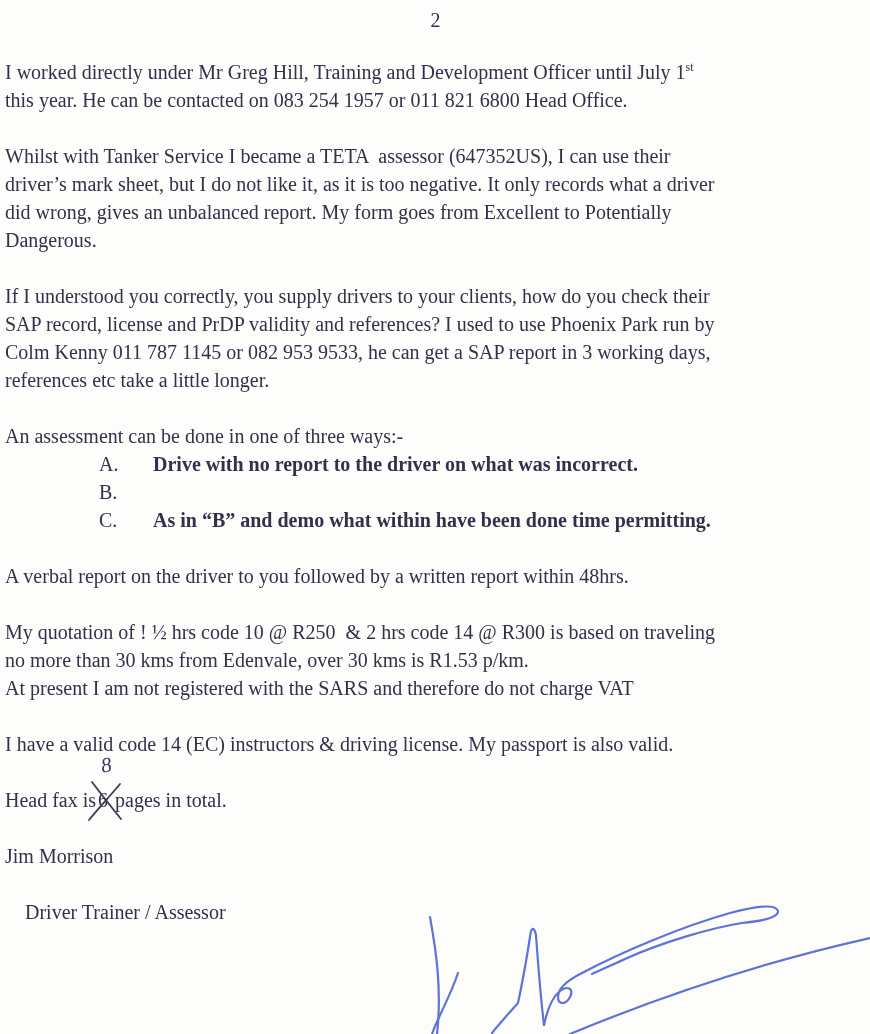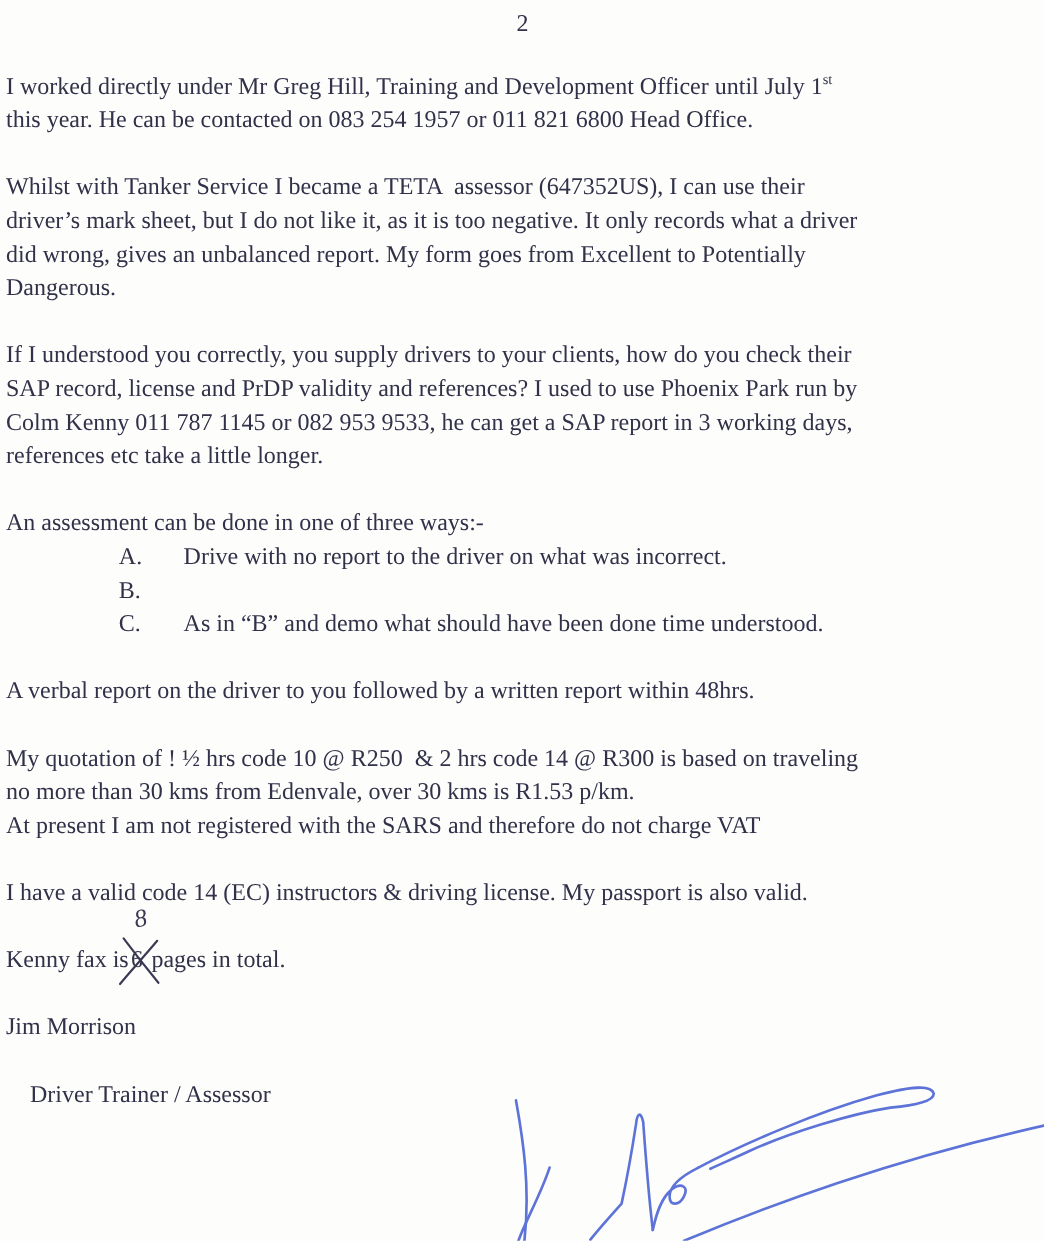--- a/index.html
+++ b/index.html
@@ -41,20 +41,21 @@
   }
   .list-label {
     display: inline-block;
     width: 54px;
     margin-left: 94px;
     flex: 0 0 auto;
   }
   .list-text {
     white-space: pre-wrap;
     flex: 1 1 auto;
+    font-weight: bold;
   }
   .fax-line { margin-bottom: 28px; }
   .fax-number {
     position: relative;
     display: inline-block;
     margin: 0 2px;
   }
   .correction {
     position: absolute;
     left: 3px; top: -31px;
@@ -107,33 +108,33 @@
     <div>An assessment can be done in one of three ways:-</div>
     <div class="list-row">
       <span class="list-label">A.</span>
         <span class="list-text">Drive with no report to the driver on what was incorrect.</span>
     </div>
     <div class="list-row">
       <span class="list-label">B.</span>
     </div>
     <div class="list-row">
       <span class="list-label">C.</span>
-        <span class="list-text">As in “B” and demo what should have been done time understood.</span>
+        <span class="list-text">As in “B” and demo what within have been done time permitting.</span>
     </div>
   </div>
 
   <p class="para">A verbal report on the driver to you followed by a written report within 48hrs.</p>
 
   <p class="para">My quotation of ! ½ hrs code 10 @ R250  &amp; 2 hrs code 14 @ R300 is based on traveling
 no more than 30 kms from Edenvale, over 30 kms is R1.53 p/km.
 At present I am not registered with the SARS and therefore do not charge VAT</p>
 
   <p class="para">I have a valid code 14 (EC) instructors &amp; driving license. My passport is also valid.</p>
 
-  <p class="para fax-line"><span>Kenny fax is</span><span class="fax-number"><span>6</span><span class="correction">8</span><svg class="x-svg" viewBox="0 0 36 40">
+  <p class="para fax-line"><span>Head fax is</span><span class="fax-number"><span>6</span><span class="correction">8</span><svg class="x-svg" viewBox="0 0 36 40">
       <path d="M 4,1 C 13,13 24,27 33,38" fill="none" stroke="#3a3a55" stroke-width="1.8" stroke-linecap="round"></path>
       <path d="M 32,3 C 22,15 10,28 1,39" fill="none" stroke="#3a3a55" stroke-width="1.8" stroke-linecap="round"></path>
     </svg></span><span> pages in total.</span></p>
 
   <p class="para sig-block"><span>Jim Morrison</span><br>
     <span>Driver Trainer / Assessor</span><br>
     </p>
 
   <svg class="signature" viewBox="0 0 450 179">
     <g fill="none" stroke="#5d73d8" stroke-width="2.2" stroke-linecap="round">

